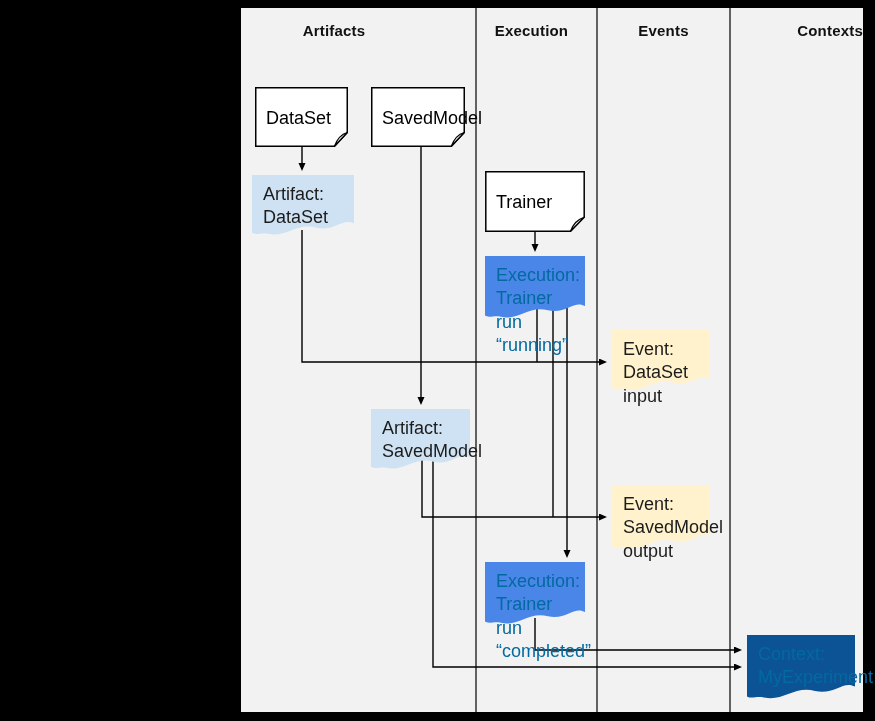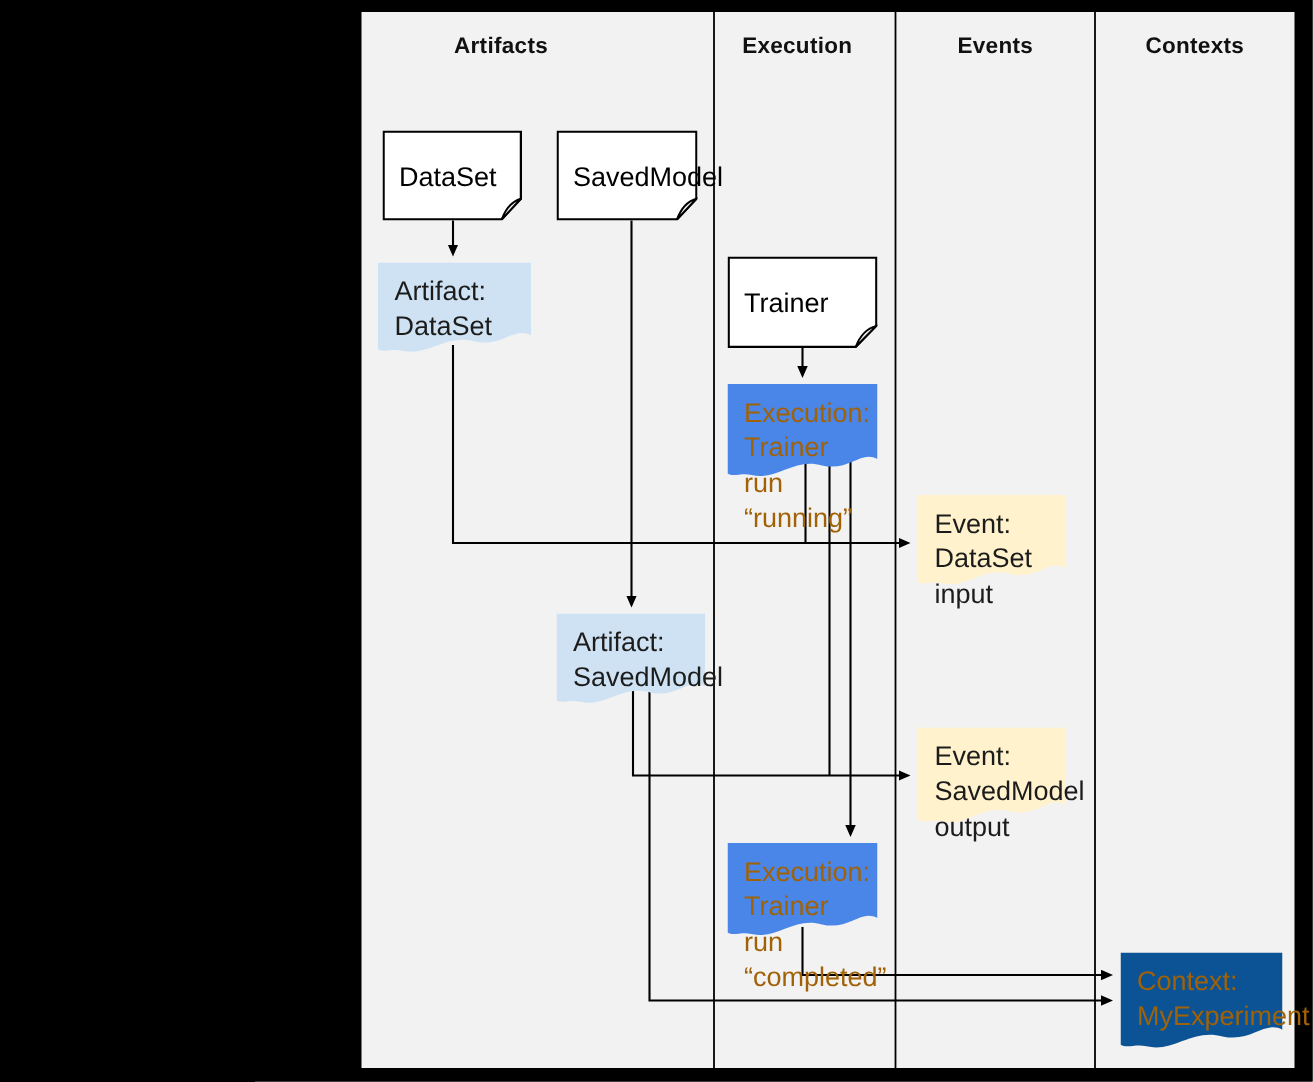--- a/index.html
+++ b/index.html
@@ -8,21 +8,21 @@
   .canvas{position:absolute;left:241px;top:8px;width:622px;height:704px;background:#f2f2f2;}
   .conn-layer{position:absolute;left:0;top:0;width:622px;height:704px;}
   .col-header{position:absolute;top:14px;font-size:15px;font-weight:bold;color:#111;
               text-align:center;letter-spacing:.2px;}
   .node{position:absolute;}
   .node .shape{position:absolute;left:0;top:0;width:100%;height:100%;display:block;}
   .node .label{position:relative;white-space:pre-line;font-size:18px;line-height:1.3;}
   .doc .label{padding:20px 8px 0 11px;color:#000;}
   .flag .label{padding:8px 8px 0 11px;}
   .artifact .label,.event .label{color:#1c1c1c;}
-  .execution .label,.context .label{color:#a16207;}
+  .execution .label,.context .label{color:#0369a1;}
 </style>
 </head>
 <body>
 
 <div class="canvas">
 
   <svg class="conn-layer" viewBox="0 0 622 704">
     <defs>
       <marker id="arr" markerWidth="9" markerHeight="8" refX="6" refY="3.5" orient="auto" markerUnits="userSpaceOnUse">
         <path d="M0,0 L8,3.5 L0,7 Z" fill="#000"></path>
@@ -43,21 +43,21 @@
       <polyline points="181,450 181,509 364,509" marker-end="url(#arr)"></polyline>
       <polyline points="326,300 326,548" marker-end="url(#arr)"></polyline>
       <polyline points="192,450 192,659 499,659" marker-end="url(#arr)"></polyline>
       <polyline points="294,610 294,642 499,642" marker-end="url(#arr)"></polyline>
     </g>
   </svg>
 
   <div class="col-header" style="left:0;width:186px;">Artifacts</div>
   <div class="col-header" style="left:235px;width:111px;">Execution</div>
   <div class="col-header" style="left:356px;width:133px;">Events</div>
-  <div class="col-header" style="left:489px;width:133px;">Contexts</div>
+  <div class="col-header" style="left:489px;width:133px;text-align:right;">Contexts</div>
 
   <div class="node doc" style="left:14px;top:79px;width:93px;height:60px;">
     <svg class="shape" viewBox="0 0 100 60" preserveAspectRatio="none">
       <path d="M0.8,0.8 H99.2 V45.5 L85.5,59.2 H0.8 Z" fill="#ffffff" stroke="#000" stroke-width="1.5" vector-effect="non-scaling-stroke"></path>
       <path d="M85.5,59.2 C88.5,51.5 92.5,47.3 99.2,45.5 L85.5,59.2 Z" fill="#efefef" stroke="#000" stroke-width="1.3" vector-effect="non-scaling-stroke"></path>
     </svg>
     <div class="label">DataSet</div>
   </div>
 
   <div class="node doc" style="left:130px;top:79px;width:94px;height:60px;">

